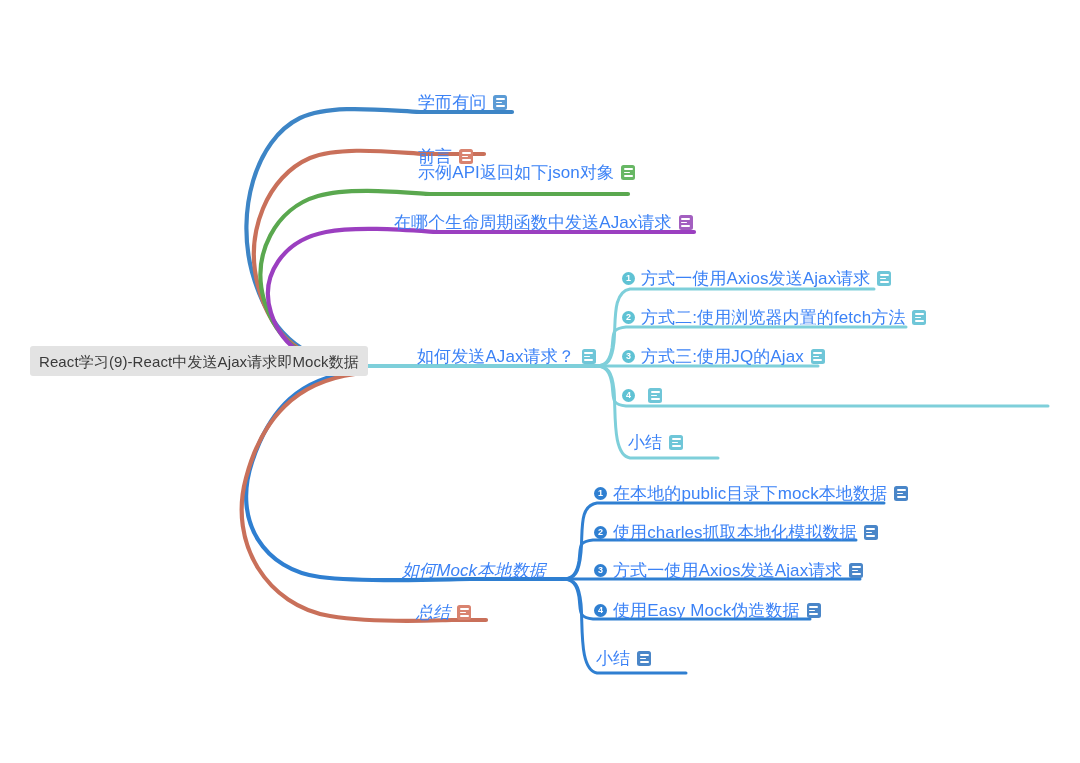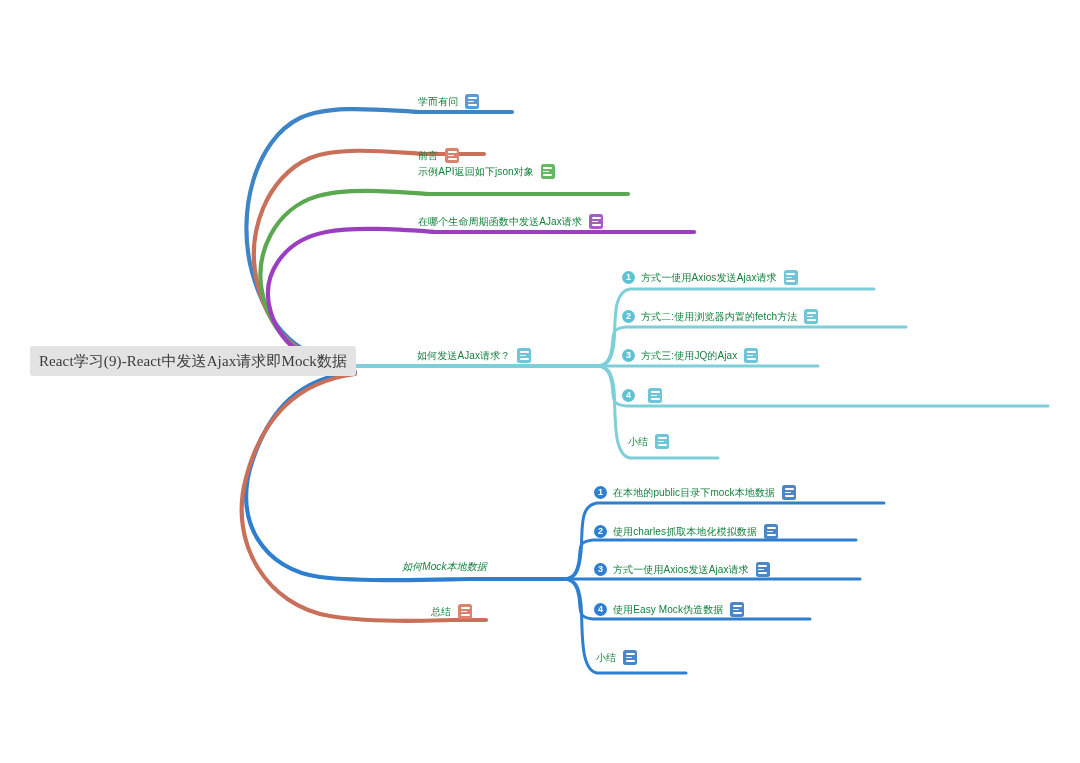--- a/index.html
+++ b/index.html
@@ -30,34 +30,33 @@
     pointer-events: none;
   }
   .node {
     position: absolute;
     display: flex;
     align-items: center;
     white-space: nowrap;
     line-height: 1;
   }
   .node-label {
-    font-size: 10px;
-    color: #15803d;
+    font-size: 17px;
+    color: #3b82f6;
     letter-spacing: 0.1px;
   }
   
   #root-node {
     left: 30px;
     top: 346px;
     height: 30px;
     padding: 12px 9px;
     background: #e3e3e3;
     border-radius: 3px;
     box-sizing: border-box;
-    font-family: Liberation Serif, serif;
   }
   #root-node .node-label {
     font-size: 15px;
     color: #3a3a3a;
   }
   
   .note-icon {
     display: inline-block;
     width: 14px;
     height: 15px;
@@ -159,21 +158,21 @@
 
   <div class="node" style="left:418px; top:164px;align-items:center;">
     <span class="node-label">示例API返回如下json对象</span>
     <span class="note-icon ic-green">
         <i></i>
         <i></i>
         <i></i>
       </span>
   </div>
 
-  <div class="node" style="left:418px; top:214px;">
+  <div class="node" style="left:394px; top:214px;">
     <span class="node-label">在哪个生命周期函数中发送AJax请求</span>
     <span class="note-icon ic-purple">
         <i></i>
         <i></i>
         <i></i>
       </span>
   </div>
 
   <div class="node" style="left:417px; top:348px;">
     <span class="node-label">如何发送AJax请求？</span>
@@ -270,21 +269,21 @@
   </div>
   <div class="node" style="left:596px; top:650px;">
     <span class="node-label">小结</span>
     <span class="note-icon ic-dblue">
         <i></i>
         <i></i>
         <i></i>
       </span>
   </div>
 
-  <div class="node" style="left:431px; top:604px;">
+  <div class="node" style="left:416px; top:604px;font-style:italic;">
     <span class="node-label">总结</span>
     <span class="note-icon ic-salmon">
         <i></i>
         <i></i>
         <i></i>
       </span>
   </div>
 
 </div>
 

